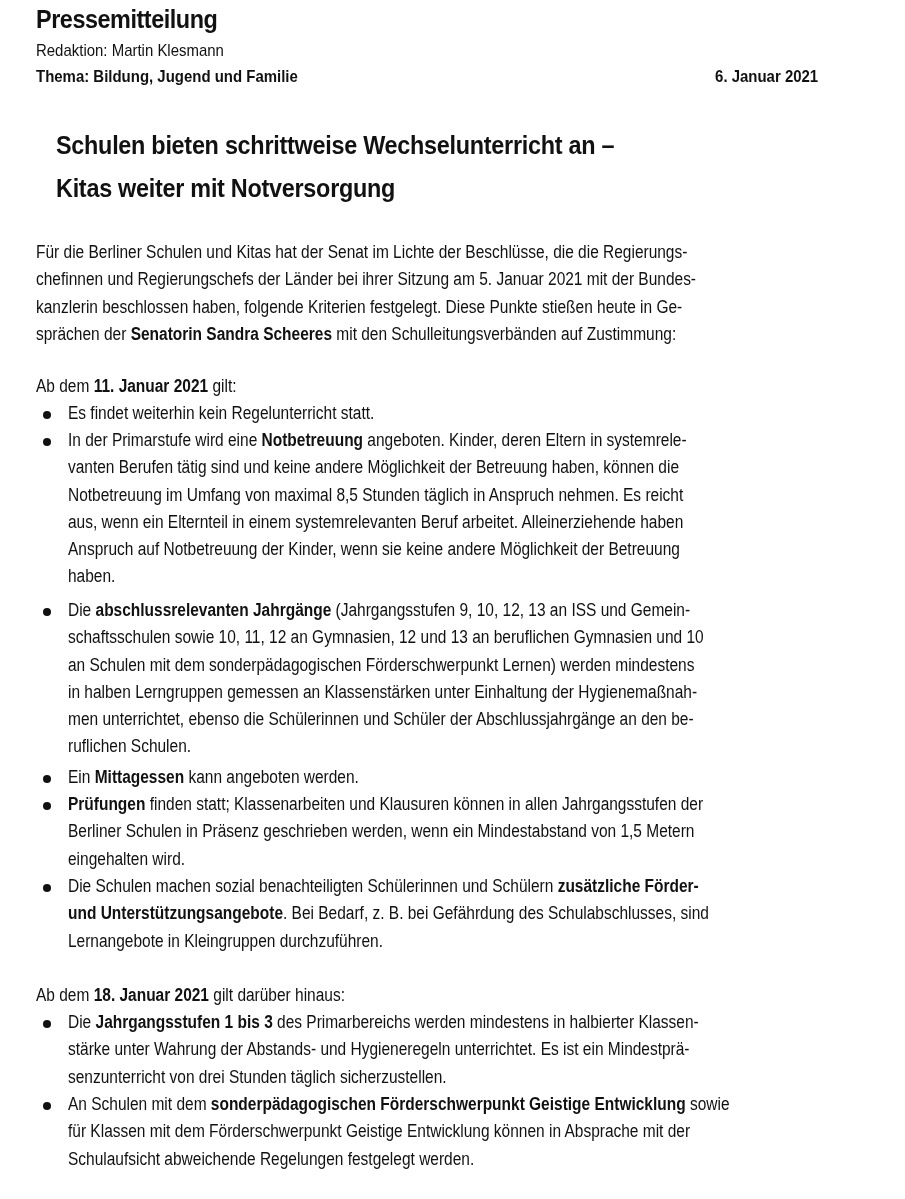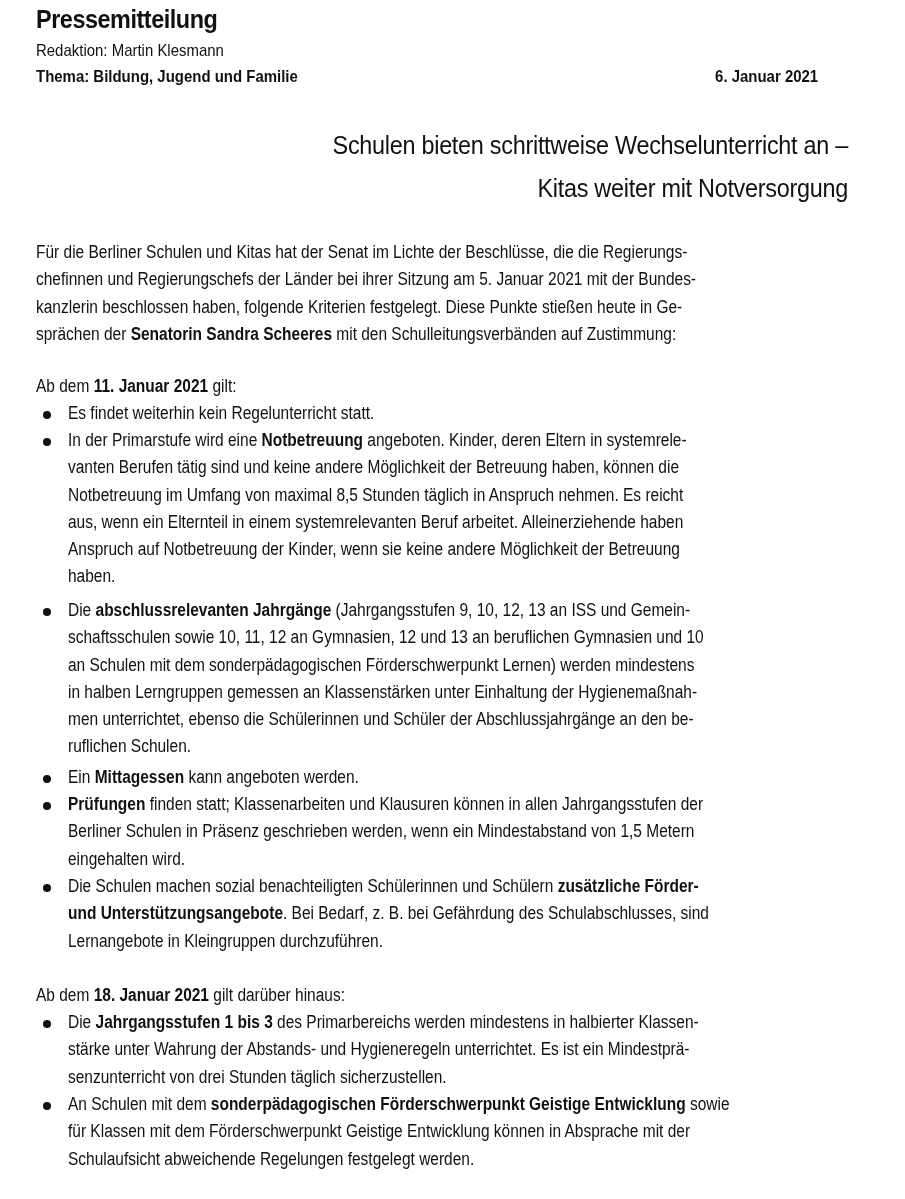--- a/index.html
+++ b/index.html
@@ -22,21 +22,21 @@
     }
     .hdr-redaktion { top: 41px; }
     .hdr-thema { top: 67px; font-weight: bold; }
     .hdr-date {
       position: absolute; right: 99px; top: 67px;
       font-size: 17px; font-weight: bold; white-space: nowrap;
       transform: scaleX(0.88); transform-origin: right top;
     }
     .headline {
       position: absolute; left: 0; width: 880px; top: 124px;
-      text-align: right; font-size: 26px; font-weight: normal;
+      text-align: left; font-size: 26px; font-weight: bold;
       line-height: 43px; letter-spacing: -0.3px;
     }
     .headline .hl { display: block; transform: scaleX(0.9); }
     .txt {
       position: absolute; font-size: 18px; white-space: nowrap;
       transform: scaleX(0.86); transform-origin: left top;
       line-height: 27px;
     }
     .txt b { font-weight: bold; }
     .lines .ln { display: block; height: 27.3px; }

